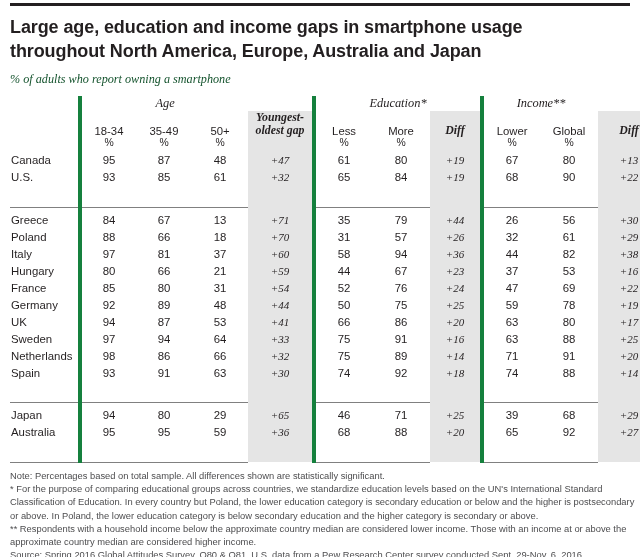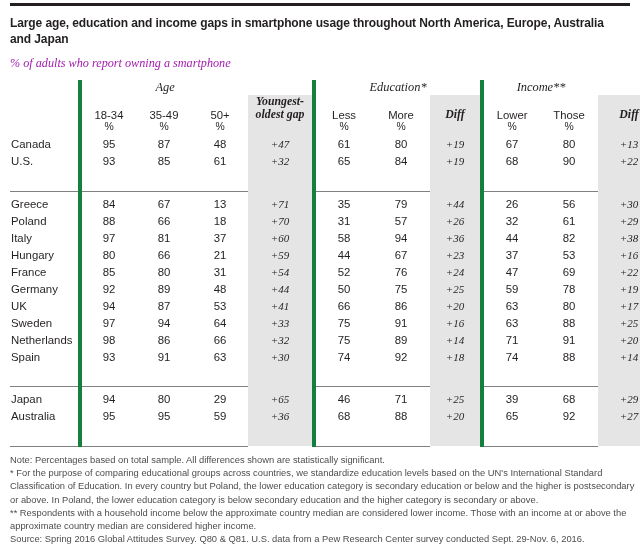--- a/index.html
+++ b/index.html
@@ -25,33 +25,33 @@
     height: 3px;
     background: #231f20;
     margin: 3px 0 0 0;
   }
   .rule-bottom {
     height: 2px;
     background: #231f20;
     margin-top: 9px;
   }
   .title {
-    font-size: 12px;
+    font-size: 18px;
     font-weight: bold;
     line-height: 1.33;
     letter-spacing: -0.1px;
     margin: 10px 0 0 0;
     padding-right: 14px;
     color: #231f20;
   }
   .subtitle {
     font-family: "Liberation Serif", serif;
     font-style: italic;
     font-size: 12.2px;
-    color: #a21caf;
+    color: #14532d;
     margin: 8px 0 0 0;
   }
 
   
   table.grid {
     border-collapse: collapse;
     width: 620px;
     margin-top: 9px;
     table-layout: fixed;
     font-size: 11.2px;
@@ -190,21 +190,21 @@
       <tr class="subhdr">
         <td class="c-country"></td>
         <td class="vsep-l">18-34</td>
         <td>35-49</td>
         <td>50+</td>
         <td class="shade ital">Youngest-oldest gap</td>
         <td class="vsep-l">Less</td>
         <td>More</td>
         <td class="shade ital">Diff</td>
         <td class="vsep-l">Lower</td>
-        <td>Those</td>
+        <td>Global</td>
         <td class="shade ital">Diff</td>
       </tr>
 
       <tr class="pctrow">
         <td class="c-country"></td>
         <td class="vsep-l">%</td>
         <td>%</td>
         <td>%</td>
         <td class="shade"></td>
         <td class="vsep-l">%</td>

